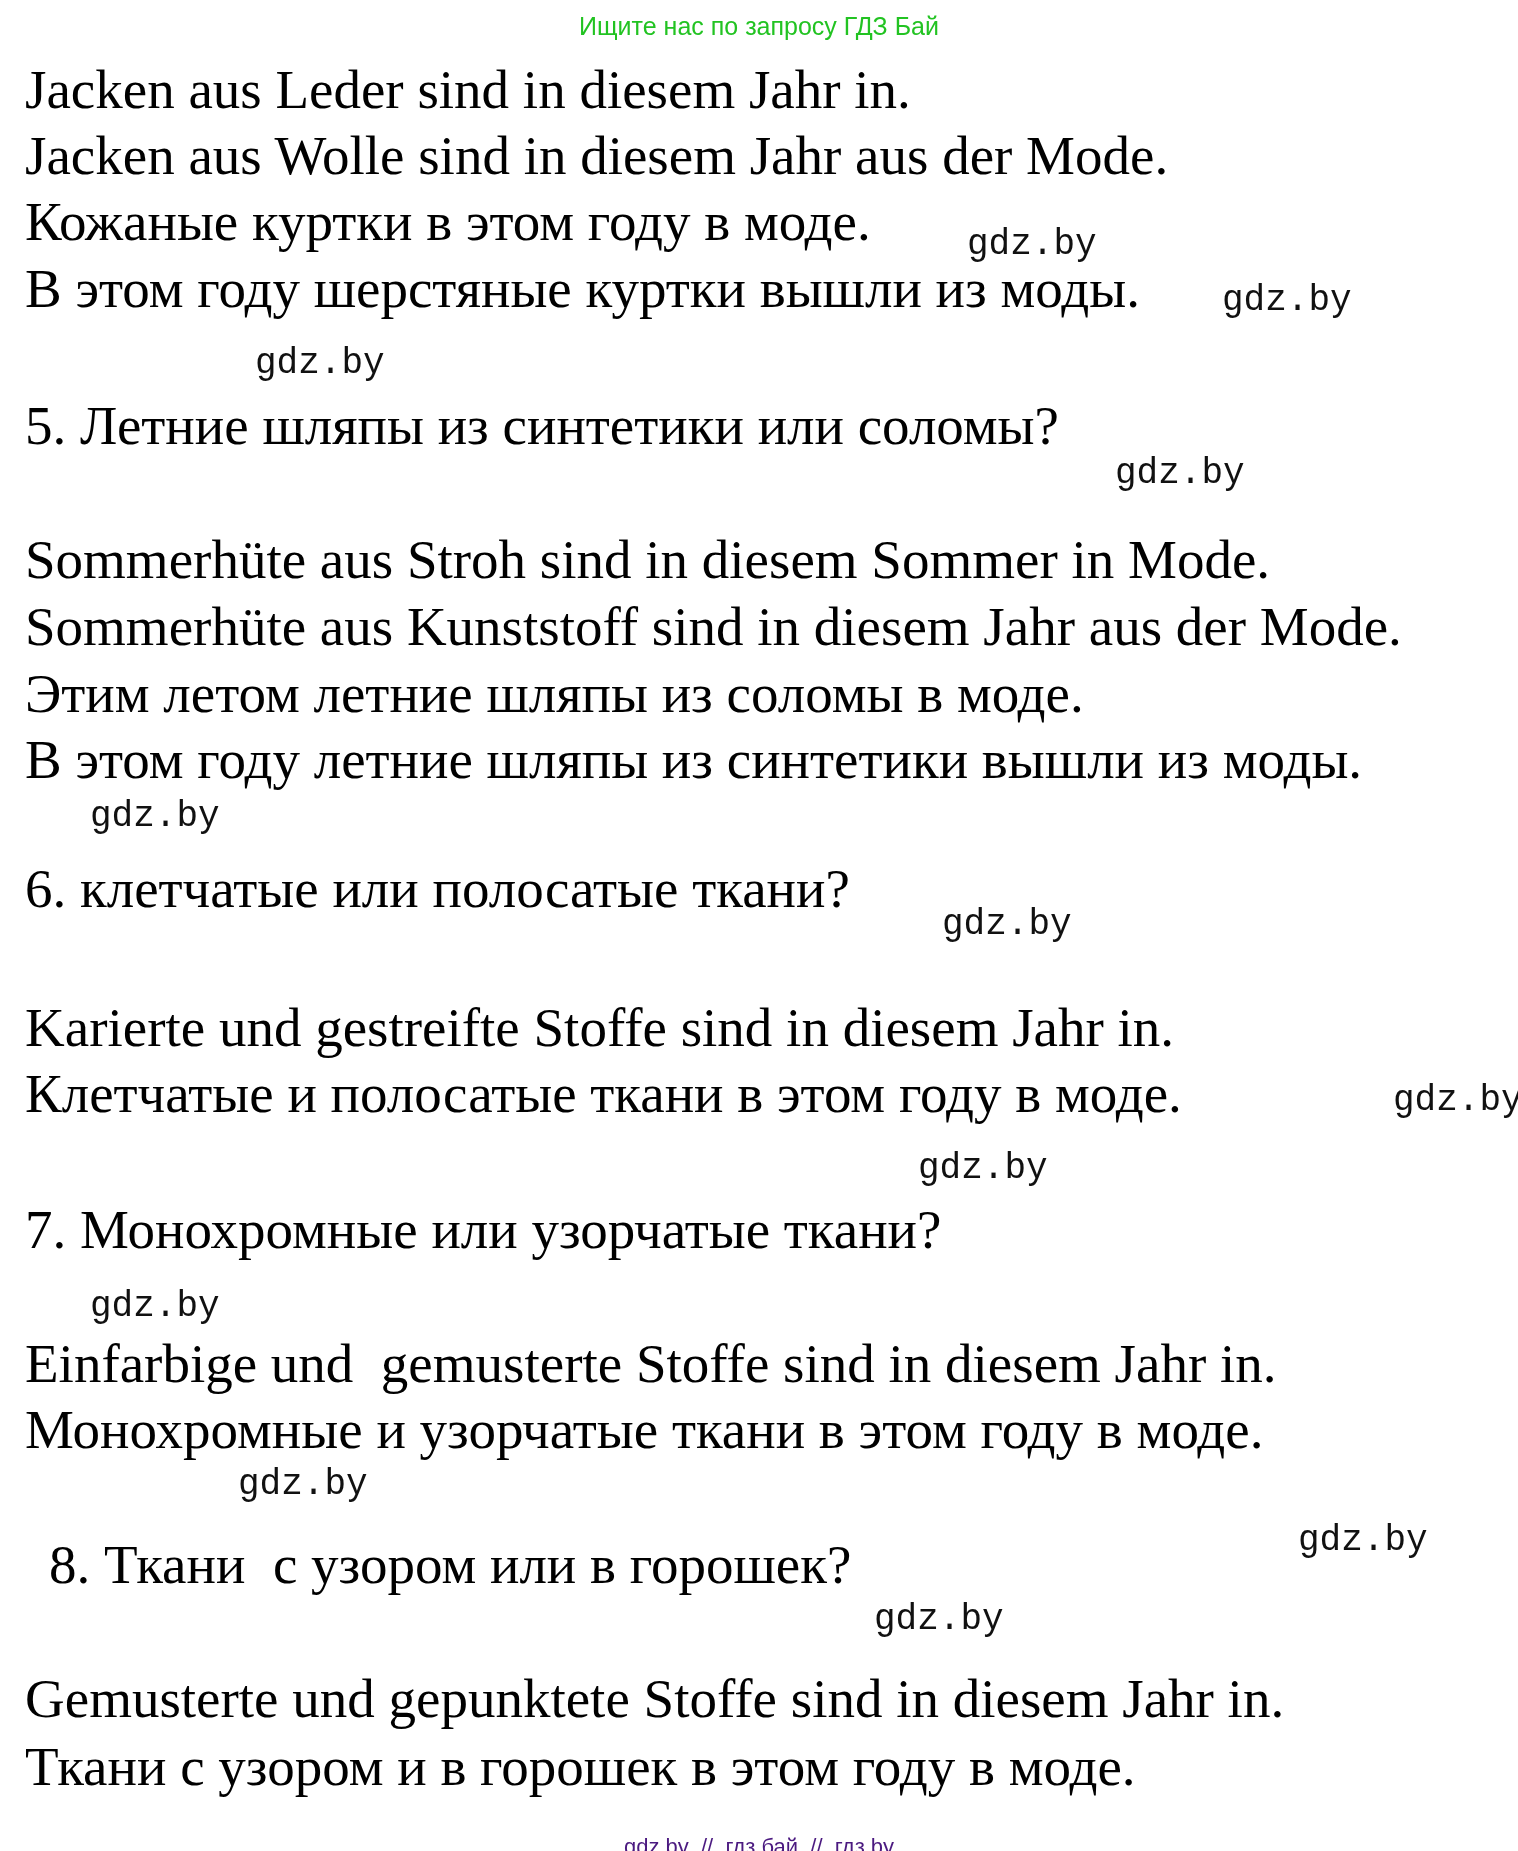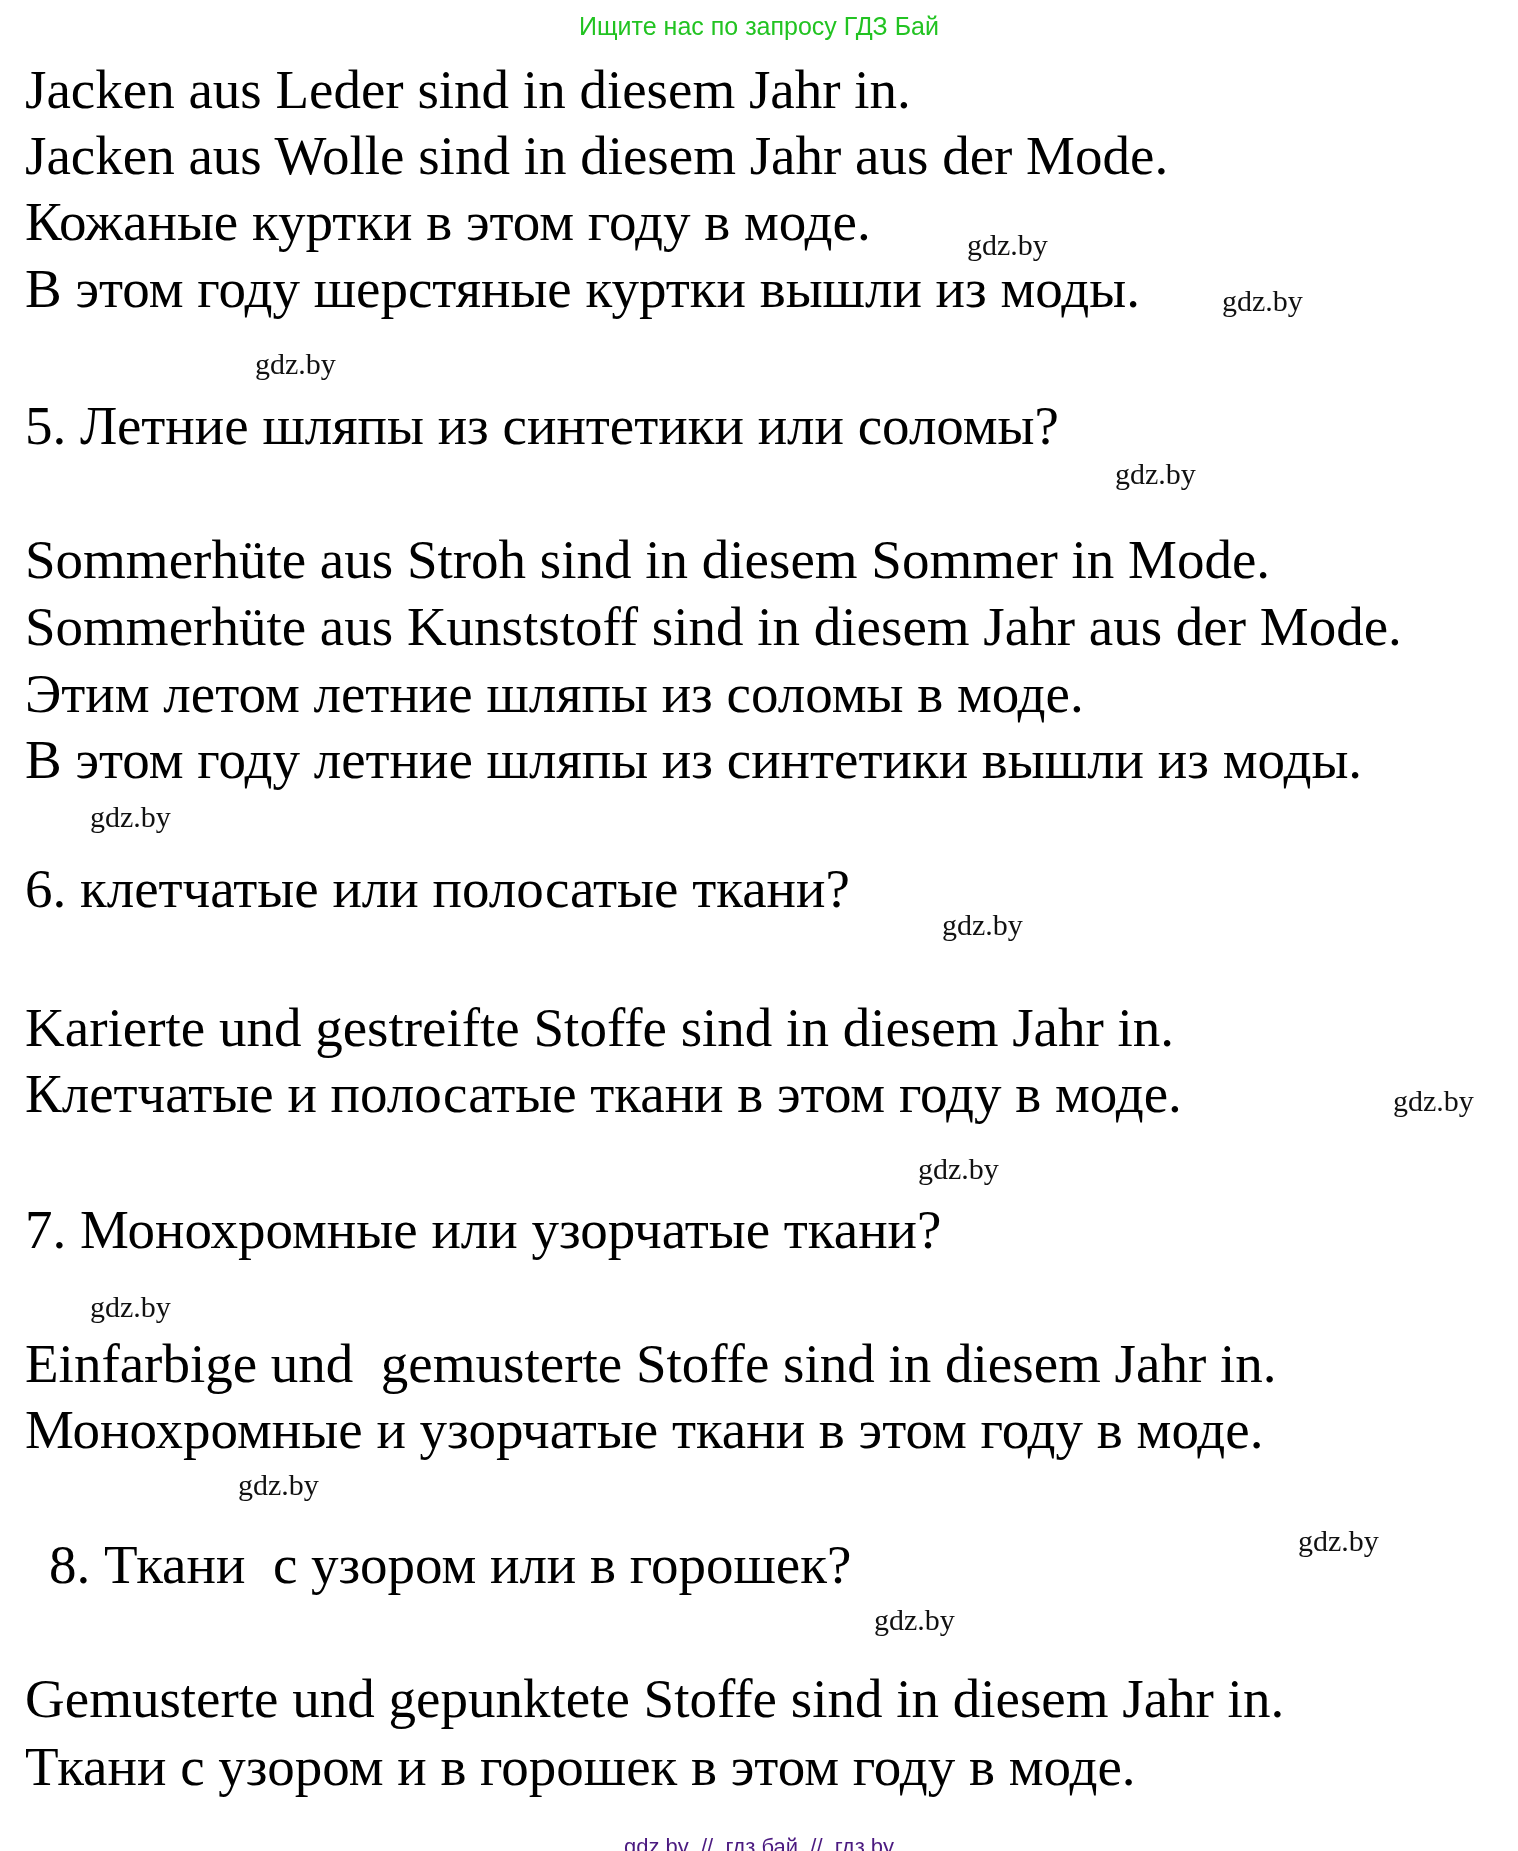--- a/index.html
+++ b/index.html
@@ -15,21 +15,21 @@
     font-family: "Liberation Sans", sans-serif; font-size: 22px; line-height: 25px;
     white-space: pre;
   }
   .line {
     position: absolute; left: 25px;
     font-family: "Liberation Serif", serif; font-size: 55px; line-height: 58px;
     color: #000000; white-space: pre;
   }
   .wm {
     position: absolute;
-    font-family: Liberation Serif, serif; font-size: 30px; line-height: 30px;
+    font-family: Liberation Mono, monospace; font-size: 36px; line-height: 30px;
     color: #111111; white-space: pre;
   }
 </style>
 </head>
 <body>
 
 <div class="page">
   <div class="header" style="color: rgb(34, 195, 34);">Ищите нас по запросу ГДЗ Бай</div>
 
   <div id="lines">

